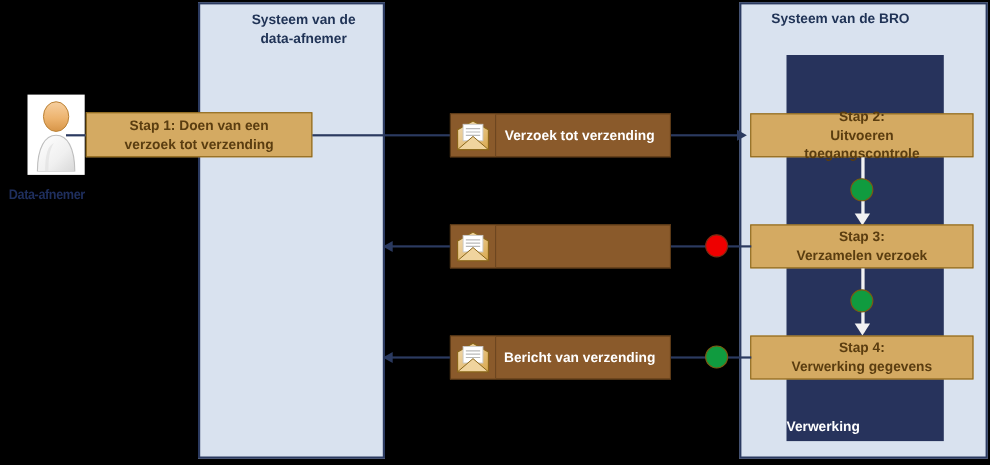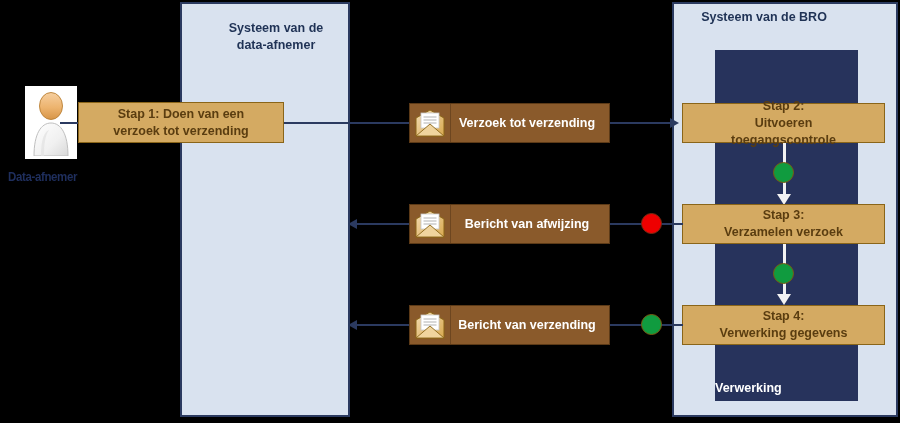--- a/index.html
+++ b/index.html
@@ -149,21 +149,21 @@
     border-radius: 50%;
     box-sizing: border-box;
   }
 </style>
 </head>
 <body>
 
 <div id="canvas">
 
   <div class="lane" style="left:180px; top:2px; width:170px; height:415px;"></div>
-  <div class="lane-title" style="left:180px; width:192px; top:20px;">Systeem van de
+  <div class="lane-title" style="left:180px; width:192px; top:10px;">Systeem van de
 data-afnemer</div>
 
   <div class="lane" style="left:672px; top:2px; width:226px; height:415px;"></div>
   <div class="lane-title" style="left:672px; width:184px; top:9px;">Systeem van de BRO</div>
 
   <div class="processing-block" style="left:715px; top:50px; width:143px; height:351px;"></div>
   <div class="processing-label" style="left:715px; width:143px; top:381px;">Verwerking</div>
 
   <div class="actor-card" style="left:25px; top:86px; width:52px; height:73px;">
     <svg width="46" height="66" viewBox="0 0 46 66">
@@ -233,21 +233,20 @@
     <div class="msg-icon">
       <svg width="30" height="28" viewBox="0 0 30 28">
         <path d="M1 9 L15 1 L29 9 L29 27 L1 27 Z" fill="url(#envBodyA)" stroke="#8a6519" stroke-width="1"></path>
         <rect x="6" y="4" width="18" height="15" fill="#ffffff" stroke="#c9c9c9" stroke-width="0.8"></rect>
         <line x1="8.5" y1="8" x2="21.5" y2="8" stroke="#b9b9b9" stroke-width="1.1"></line>
         <line x1="8.5" y1="11" x2="21.5" y2="11" stroke="#b9b9b9" stroke-width="1.1"></line>
         <line x1="8.5" y1="14" x2="21.5" y2="14" stroke="#b9b9b9" stroke-width="1.1"></line>
         <path d="M1 27 L15 15 L29 27 Z" fill="#f0d49e" stroke="#8a6519" stroke-width="0.9"></path>
       </svg>
     </div>
-    <div class="msg-label">Bericht van afwijzing</div>
   </div>
 
   <div class="hline" style="left:354px; top:223px; width:55px;"></div>
   <div class="arrow-left" style="left:348px; top:219px;"></div>
 
   <div class="vline" style="left:783px; top:244px; height:58px;"></div>
   <div class="arrow-down" style="left:777px; top:294px;"></div>
   <div class="dot" style="left:773px; top:263px; width:21px; height:21px; background:#109b3f; border:1px solid #7a5a12;"></div>
 
   <div class="step-box" style="left:682px; top:305px; width:203px; height:40px;">Stap 4:

